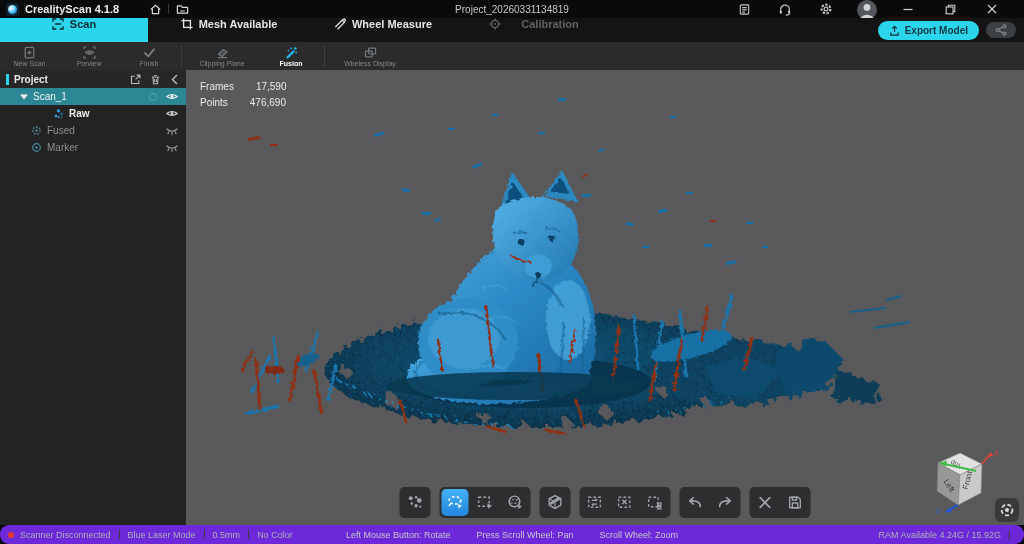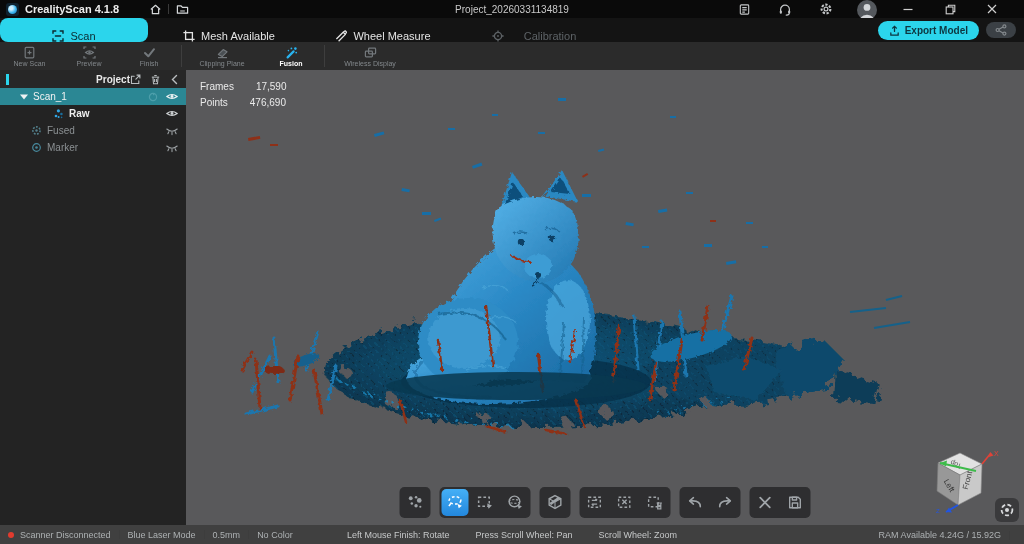--- a/index.html
+++ b/index.html
@@ -18,22 +18,22 @@
   .tb-sep { width:1px; height:10px; background:#3a3a3a; margin:0 3px; }
   .proj-title { position:absolute; left:50%; top:0; transform:translateX(-50%); height:18px;
     display:flex; align-items:center; color:#c9c9c9; font-size:10px; }
   .tb-right { margin-left:auto; display:flex; align-items:center; gap:21px; margin-right:10px; }
   .avatar { width:20px; height:20px; border-radius:50%; background:#54585d; overflow:hidden;
     display:flex; align-items:center; justify-content:center; margin-top:2px; }
   .win-controls { display:flex; align-items:center; gap:22px; margin-right:12px; }
 
   
   .tabrow { height:24px; background:#141414; display:flex; align-items:stretch; position:relative; flex:0 0 24px; }
-  .tab { display:flex; align-items:flex-end; justify-content:center; gap:6px; font-size:11px;
-    font-weight:normal; color:#e4e4e4;border-radius:8px; }
+  .tab { display:flex; align-items:flex-start; justify-content:center; gap:6px; font-size:11px;
+    font-weight:bold; color:#e4e4e4; }
   .tab svg { flex:0 0 auto; }
   .tab-scan { width:148px; background:#2bd5ec; color:#0b2a30; }
   .tab-mesh { width:162px; } .tab-qm { width:146px; }
   .tab-cal { width:156px; color:#5d6266;gap:20px; }
   .tab-actions { position:absolute; right:8px; top:2px; height:20px; display:flex; gap:7px; align-items:center; }
   .export-btn { height:19px; border-radius:10px; background:#2bd5ec; color:#0d3640; font-size:10px;
     font-weight:bold; display:flex; align-items:center; gap:5px; padding:0 11px; border:none; }
   .share-btn { height:16px; width:30px; border-radius:9px; background:#3b4045;
     display:flex; align-items:center; justify-content:center; border:none; }
 
@@ -42,21 +42,21 @@
   .rbtn { height:28px; display:flex; flex-direction:column; align-items:center; justify-content:center; gap:1px; }
   .rlabel { font-size:7px; color:#83888c; white-space:nowrap; }
   .rbtn.active .rlabel { color:#ffffff; font-weight:bold; }
   .rsep { width:1px; height:22px; background:#3e3e3e; margin:0 2px; }
 
   
   .main { flex:1; display:flex; min-height:0; }
 
   
   .panel { width:186px; flex:0 0 186px; background:#232323; display:flex; flex-direction:column; font-size:10px; }
-  .panel-header { height:18px; display:flex; align-items:center; background:#272727;text-align:right; }
+  .panel-header { height:18px; display:flex; align-items:center; background:#272727; }
   .accent-bar { width:3px; height:11px; background:#2bd5ec; margin:0 5px 0 6px; }
   .panel-title { color:#e8e8e8; font-weight:bold; flex:1; }
   .ph-icons { display:flex; align-items:center; gap:9px; margin-right:7px; }
   .trow { height:17px; display:flex; align-items:center; color:#8b9093; }
   .trow .lbl { margin-left:5px; }
   .trow.selected { background:#2b8794; color:#f2f2f2;justify-content:space-between; }
   .trow.bold-white { color:#ededed; font-weight:bold; }
   .trow .right-icons { margin-left:auto; margin-right:8px; display:flex; align-items:center; gap:8px; }
   .panel-rest { flex:1; }
 
@@ -69,22 +69,22 @@
     display:flex; gap:9px; align-items:center; }
   .tgroup { background:#2e2e30; border-radius:5px; display:flex; padding:2px; gap:3px; }
   .tbtn { width:27px; height:27px; display:flex; align-items:center; justify-content:center;
     border-radius:5px; border:none; background:transparent; }
   .tbtn.active { background:linear-gradient(180deg,#45b0f6,#2387dd); }
   .navcube { position:absolute; right:20px; bottom:10px; }
   .reset-btn { position:absolute; right:5px; bottom:3px; width:24px; height:24px; background:#3a3a3c;
     border-radius:6px; display:flex; align-items:center; justify-content:center; border:none; }
 
   
-  .statusbar { height:19px; flex:0 0 19px; background:#404040; display:flex; align-items:center;
-    font-size:9px; color:#adb1b3; position:relative; }
+  .statusbar { height:19px; flex:0 0 19px; background:#6d28d9; display:flex; align-items:center;
+    font-size:9px; color:#adb1b3; position:relative;border-radius:9px; }
   .sb-left { display:flex; align-items:center; margin-left:8px; }
   .dot { width:6px; height:6px; border-radius:50%; background:#e23b2e; margin-right:6px; }
   .ssep { width:1px; height:9px; background:#3d3d3d; margin:0 8px; }
   .sb-center { position:absolute; left:50%; transform:translateX(-50%); display:flex; gap:26px; color:#c6c8c9; }
   .sb-right { margin-left:auto; display:flex; align-items:flex-end; margin-right:6px; }
 
   svg { display:block; }
 </style>
 </head>
 <body>
@@ -666,21 +666,21 @@
       <span class="dot"></span>
       <span>Scanner Disconnected</span>
       <span class="ssep"></span>
       <span>Blue Laser Mode</span>
       <span class="ssep"></span>
       <span>0.5mm</span>
       <span class="ssep"></span>
       <span>No Color</span>
     </div>
     <div class="sb-center">
-      <span>Left Mouse Finish: Rotate</span>
+      <span>Left Mouse Button: Rotate</span>
       <span>Press Scroll Wheel: Pan</span>
       <span>Scroll Wheel: Zoom</span>
     </div>
     <div class="sb-right">
       <span>RAM Available 4.24G / 15.92G</span>
       <span class="ssep"></span>
     </div>
   </div>
 
 </div>

